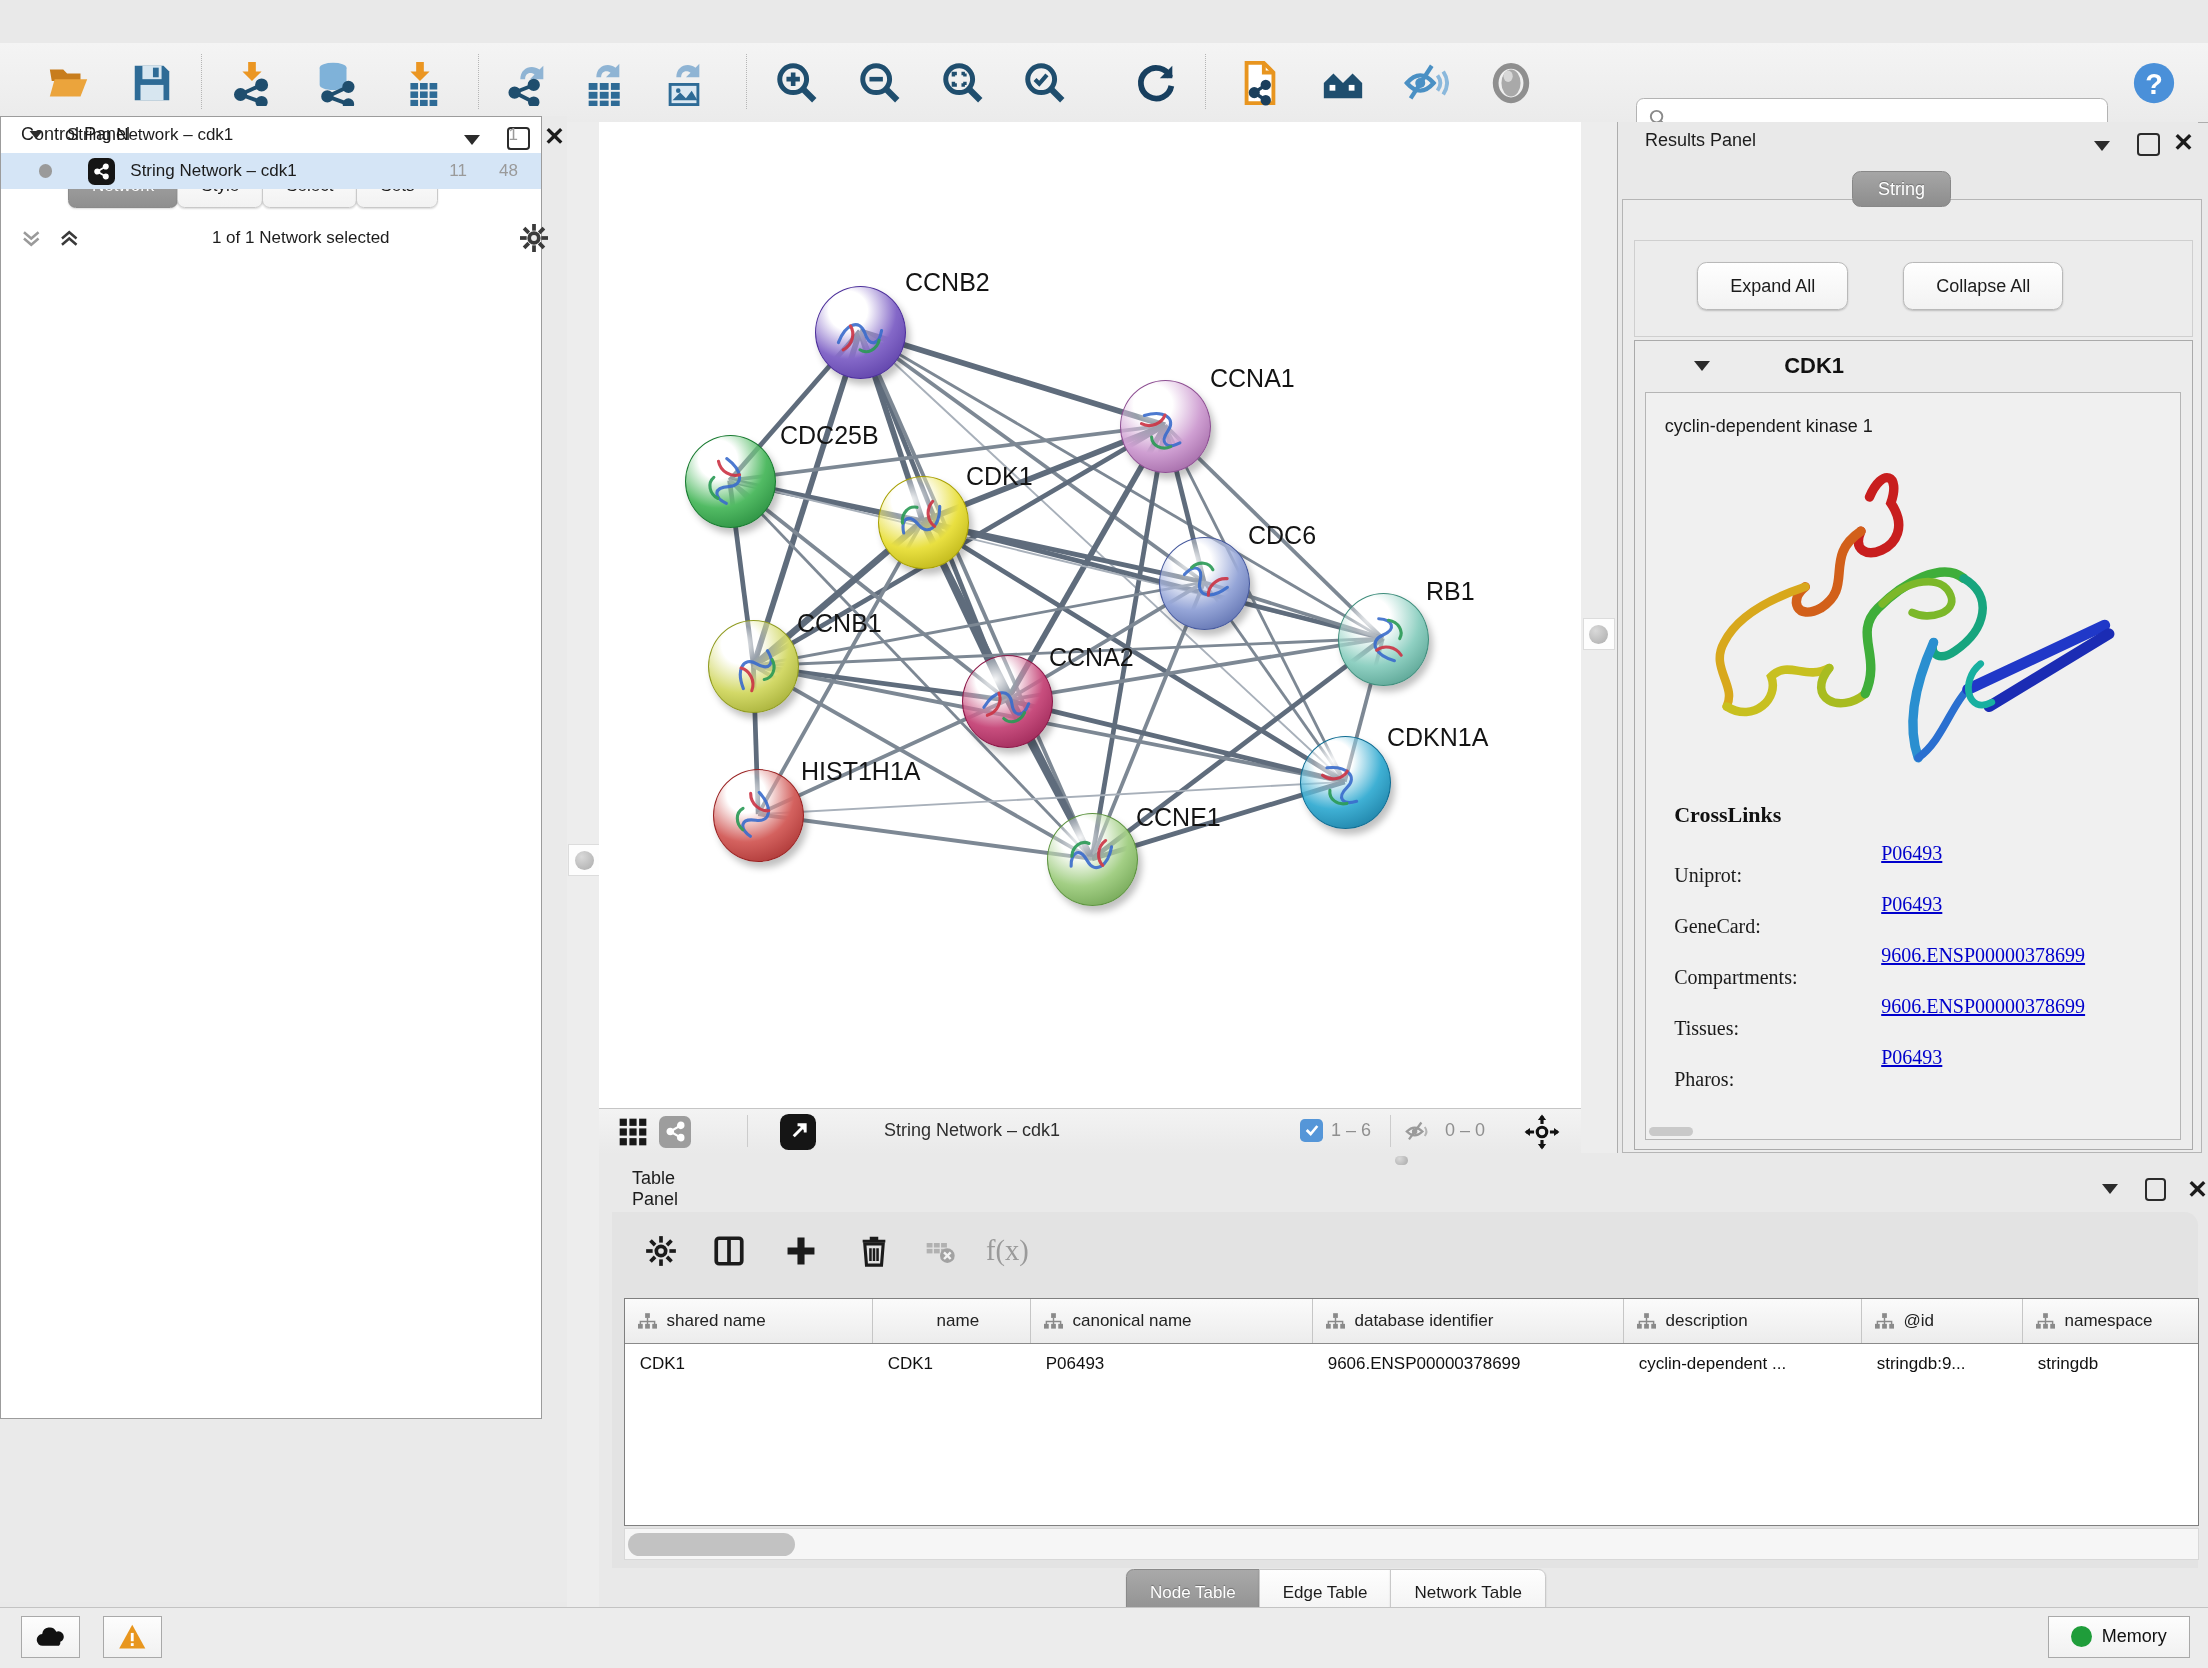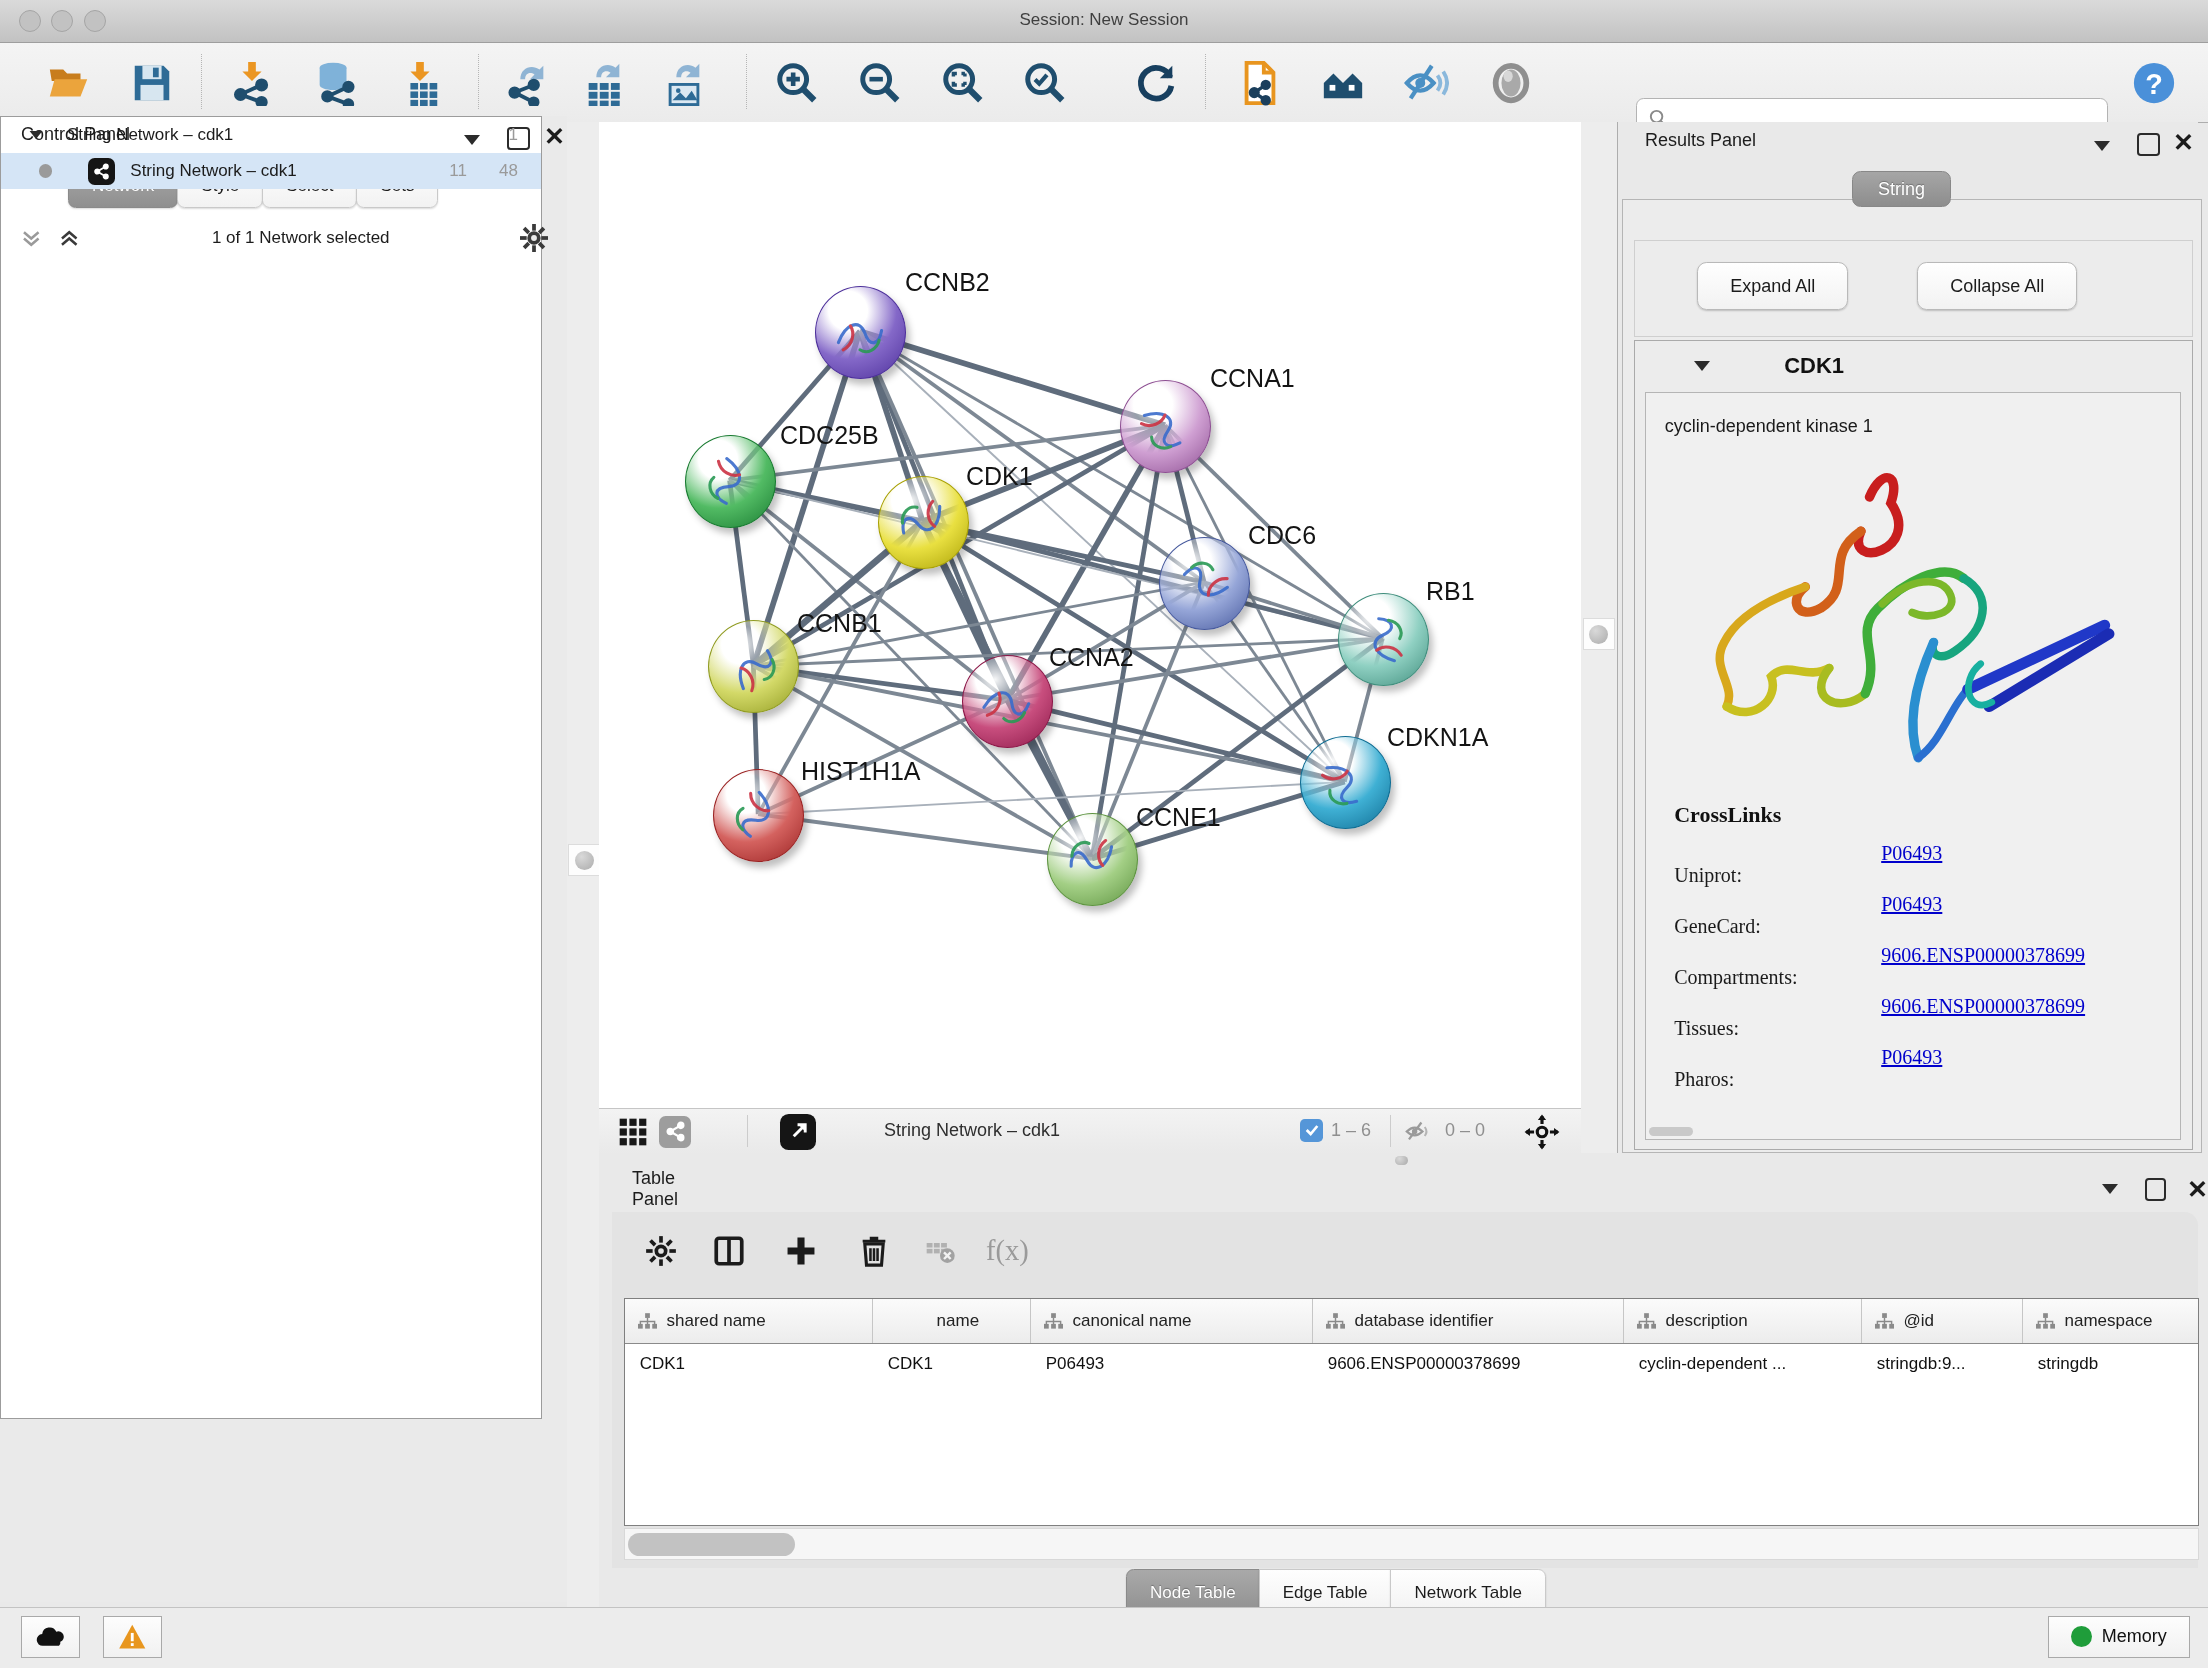--- a/index.html
+++ b/index.html
@@ -109,26 +109,20 @@
   .sb-btn{top:7.6px;height:40px;background:linear-gradient(#fdfdfd,#f1f1f1);border:1.9px solid #a9a9a9;
     display:flex;align-items:center;justify-content:center;}
   #memory-btn{left:2048px;width:140px;gap:9.5px;font-size:18px;color:#111;}
   #mem-dot{width:21px;height:21px;border-radius:50%;background:#1f9d3a;}
 </style>
 </head>
 <body>
 
 <div id="app">
 
-  <div id="titlebar" class="abs">
-    <div class="traffic abs" style="left:19px"></div>
-    <div class="traffic abs" style="left:51px"></div>
-    <div class="traffic abs" style="left:84px"></div>
-    <div id="win-title" class="abs">Session: New Session</div>
-  </div>
 
   <div id="toolbar" class="abs">
     <div class="tbi abs" style="left:45px">
       <svg viewBox="0 0 24 24">
           <path d="M2 5h7l2 2h7v4H3z" fill="#c87d1c"></path>
           <path d="M4.5 10h17l-3.5 9H2z" fill="#eba43c"></path>
         </svg>
       </div>
     <div class="tbi abs" style="left:128px">
       <svg viewBox="0 0 24 24">
@@ -607,21 +601,21 @@
 
   <div id="results-panel" class="abs">
     <div class="abs" style="left:27px;top:7.6px;font-size:18px;color:#1c1c1c">Results Panel</div>
     <div class="abs" style="left:476px;top:15px"><span class="tri-down"></span></div>
     <div class="abs" style="left:519px;top:11.4px"><span class="float-box"></span></div>
     <div class="abs" style="left:555px;top:10.5px"><span class="close-x">✕</span></div>
     <div id="rp-tab" class="abs">String</div>
     <div id="rp-outer" class="abs">
       <div id="rp-expbox" class="abs">
         <div class="rp-btn abs" style="left:62px;top:21px">Expand All</div>
-        <div class="rp-btn abs" style="left:282px;top:21px">Collapse All</div>
+        <div class="rp-btn abs" style="left:268px;top:21px">Collapse All</div>
       </div>
       <div id="rp-section" class="abs">
         <div id="rp-sec-head" class="abs">
           <span class="tri-down" style="margin-left:59px"></span>
           <span id="rp-gene" style="margin-left:74px">CDK1</span>
         </div>
         <div id="rp-content" class="abs">
           <div id="rp-desc" class="abs">cyclin-dependent kinase 1</div>
           <svg class="abs" style="left:28.5px;top:57px" width="485" height="342" viewBox="0 0 540 400">
             <g fill="none" stroke-linecap="round">

